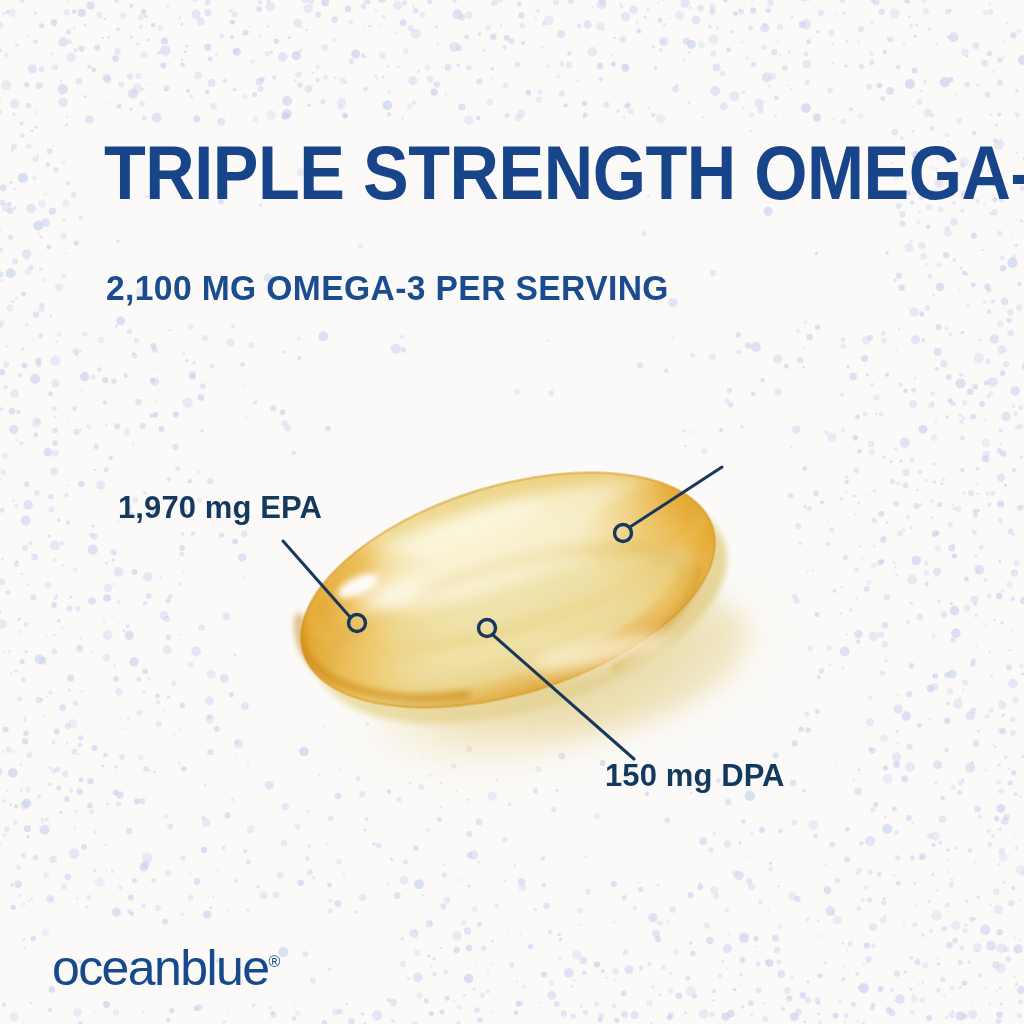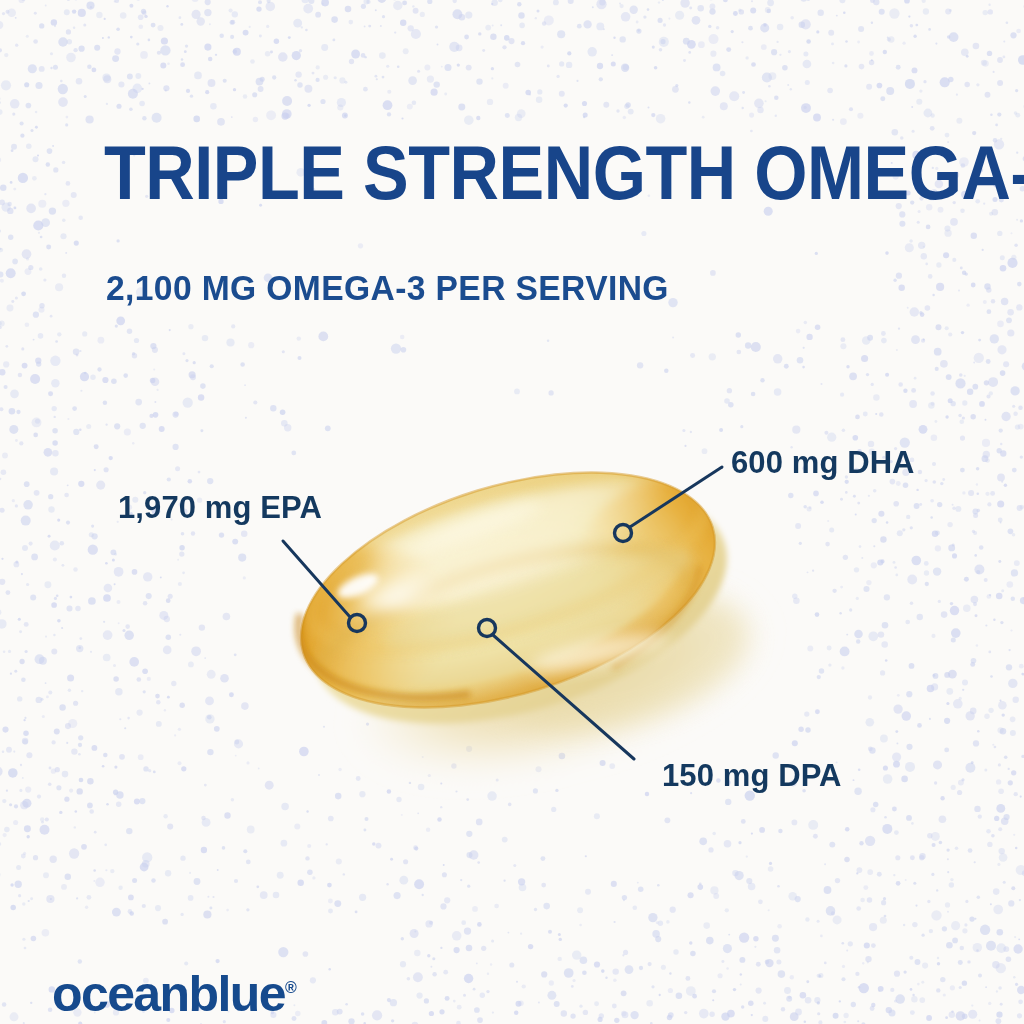--- a/index.html
+++ b/index.html
@@ -65,21 +65,21 @@
     font-family: "Liberation Sans", sans-serif;
     font-weight: 700;
     font-size: 31px;
     line-height: 36px;
     letter-spacing: 0.1px;
     color: #14395f;
     white-space: nowrap;
   }
   #label-dha { left: 731px; top: 445px; }
   #label-epa { left: 118px; top: 490px; }
-  #label-dpa { left: 662px; top: 758px; }
+  #label-dpa { left: 605px; top: 758px; }
 
   
   #pill-stage {
     position: absolute;
     left: 0;
     top: 0;
     width: 1024px;
     height: 1024px;
     z-index: 4;
     pointer-events: none;
@@ -90,24 +90,24 @@
     position: absolute;
     inset: 0;
     z-index: 6;
     pointer-events: none;
   }
 
   
   #logo {
     position: absolute;
     left: 52px;
-    top: 960px;
+    top: 934px;
     z-index: 6;
     font-family: "Liberation Sans", sans-serif;
-    font-weight: 700;
+    font-weight: 400;
     font-size: 50px;
     line-height: 56px;
     letter-spacing: -1.6px;
     color: #164a8d;
     white-space: nowrap;
   }
   #logo .reg {
     font-size: 16px;
     vertical-align: super;
     letter-spacing: 0;
@@ -2449,19 +2449,18 @@
       <circle cx="623" cy="533" r="8.5"></circle>
       <circle cx="357" cy="623" r="8.5"></circle>
       <circle cx="487" cy="628" r="8.5"></circle>
     </g>
   </svg>
 
   <div id="title">TRIPLE STRENGTH OMEGA-3</div>
 
   <div id="subtitle">2,100 MG OMEGA-3 PER SERVING</div>
 
-  <div class="callout-label" id="label-dha">600 mg DHA</div>
   <div class="callout-label" id="label-epa">1,970 mg EPA</div>
   <div class="callout-label" id="label-dpa">150 mg DPA</div>
 
   <div id="logo"><span>oceanblue</span><span class="reg">®</span></div>
 
 </div>
 
 </body></html>

